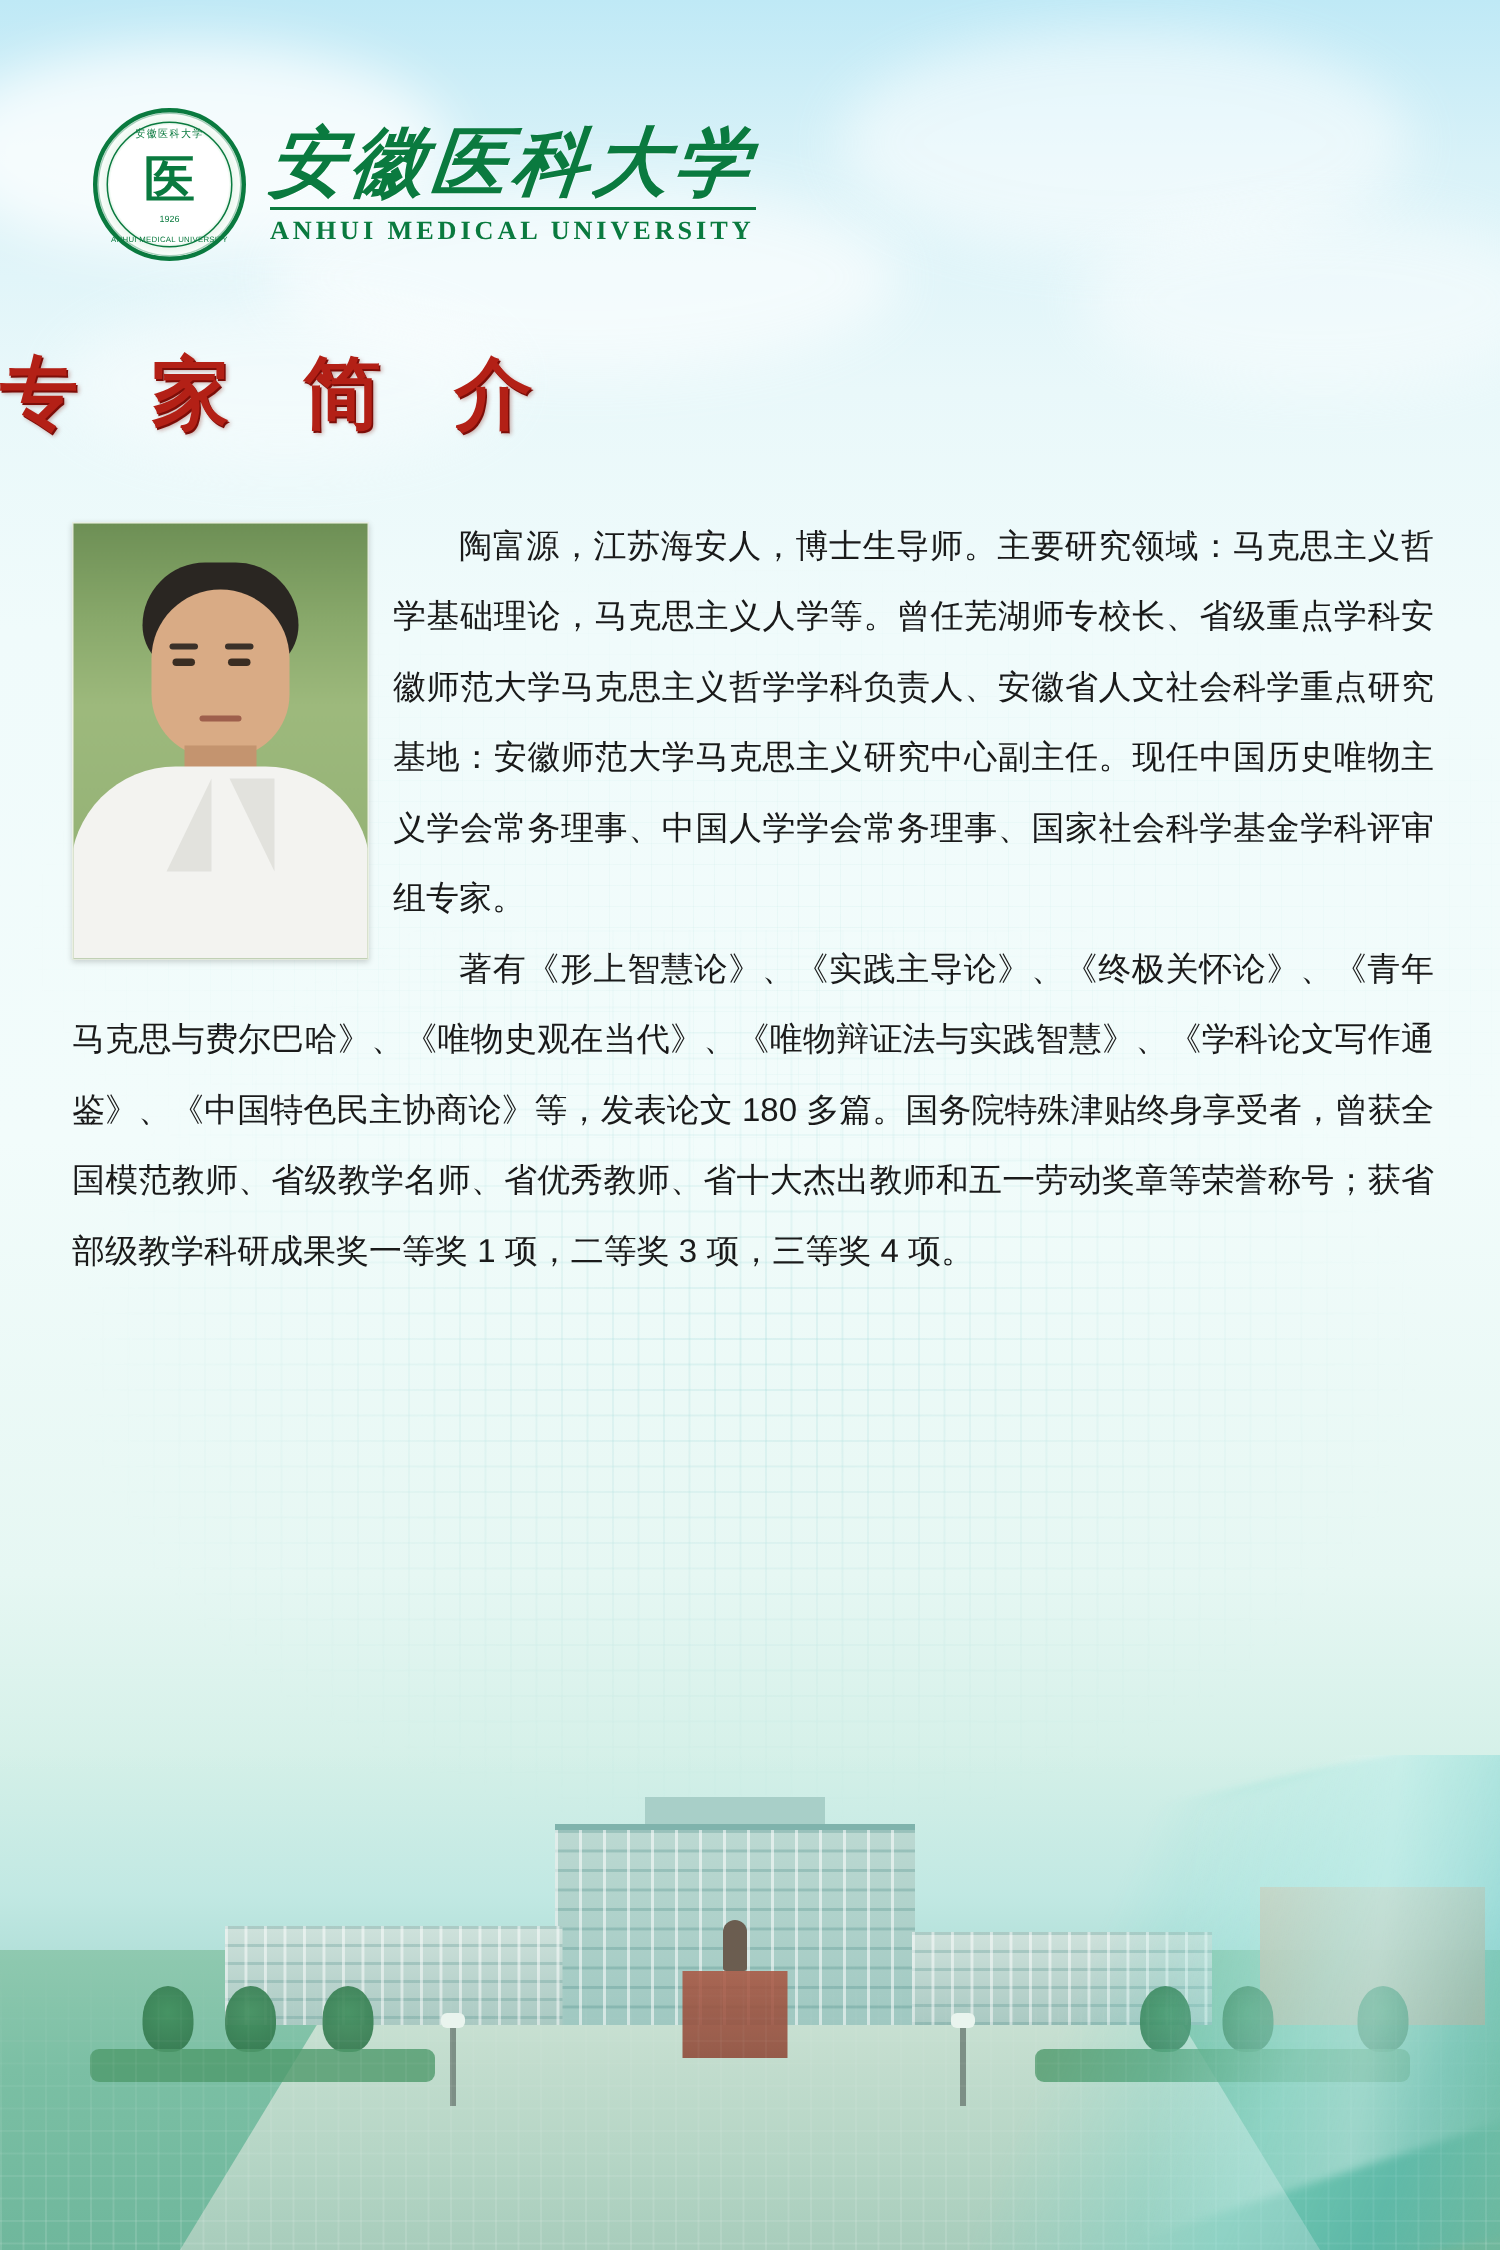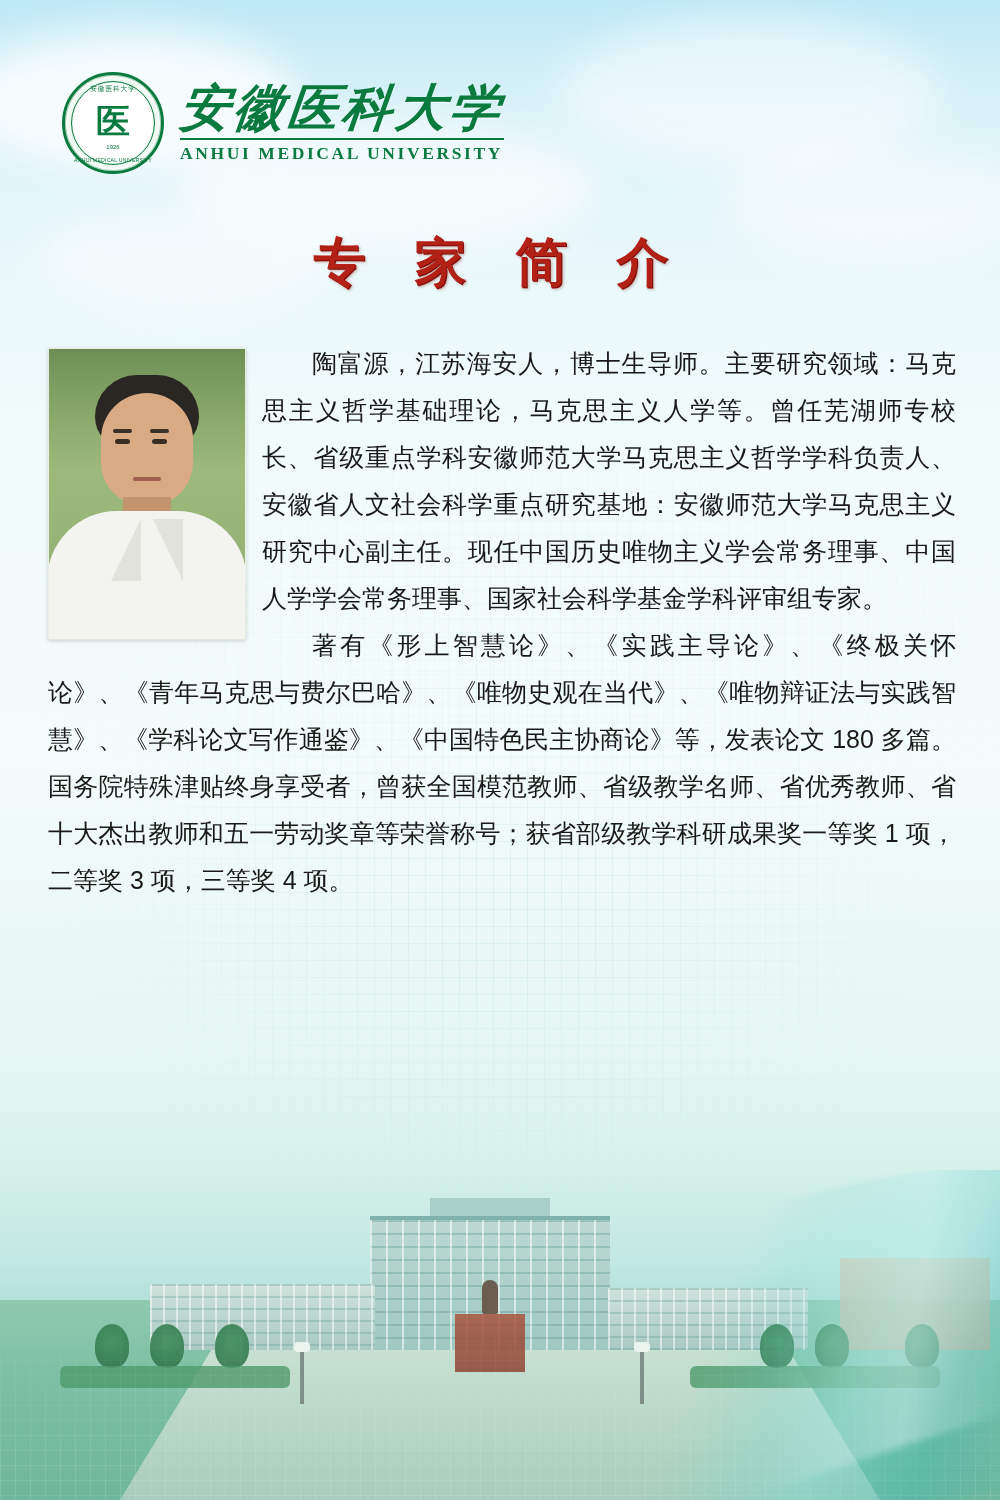--- a/index.html
+++ b/index.html
@@ -161,21 +161,20 @@
     padding-top: 3px;
     margin-top: 1px;
   }
 
   
   .poster-title {
     position: absolute;
     top: 228px;
     left: 0;
     right: 0;
-    text-align: center;
     font-family: "Liberation Serif", serif;
     font-size: 52px;
     font-weight: bold;
     letter-spacing: 18px;
     color: #b32016;
     text-shadow:
       1px 1px 0 #7d0d08,
       2px 2px 3px rgba(120,20,10,.35);
     z-index: 5;
   }
@@ -282,21 +281,21 @@
     border-color: transparent transparent #e2e2dd transparent;
   }
   .p-collar-r {
     right: 62px;
     border-width: 0 30px 62px 0;
     border-color: transparent #e2e2dd transparent transparent;
   }
 
   .para {
     font-family: "Liberation Sans", sans-serif;
-    font-size: 25px;
+    font-size: 22px;
     line-height: 47px;
     color: #1a1a1a;
     text-align: justify;
     text-justify: inter-ideograph;
     margin: 0 0 0 0;
     text-indent: 2em;
   }
   .para + .para { margin-top: 0; }
 
   

